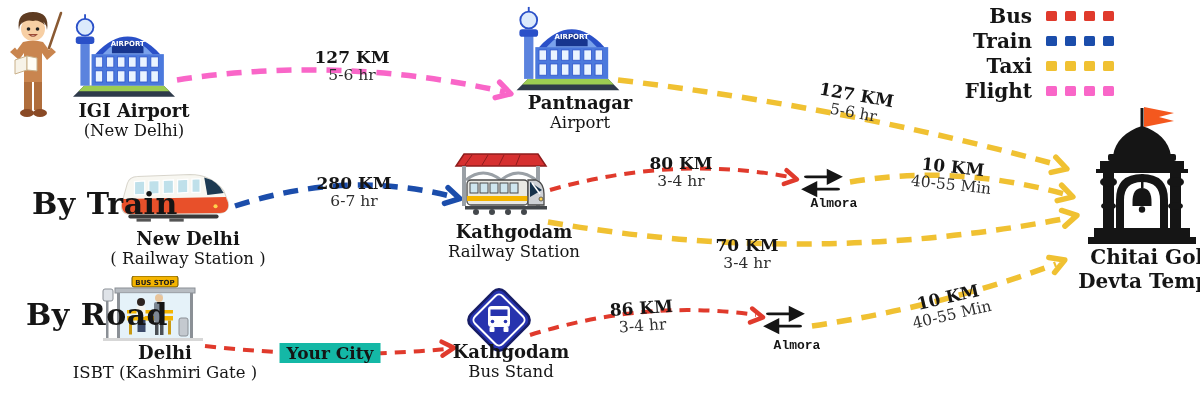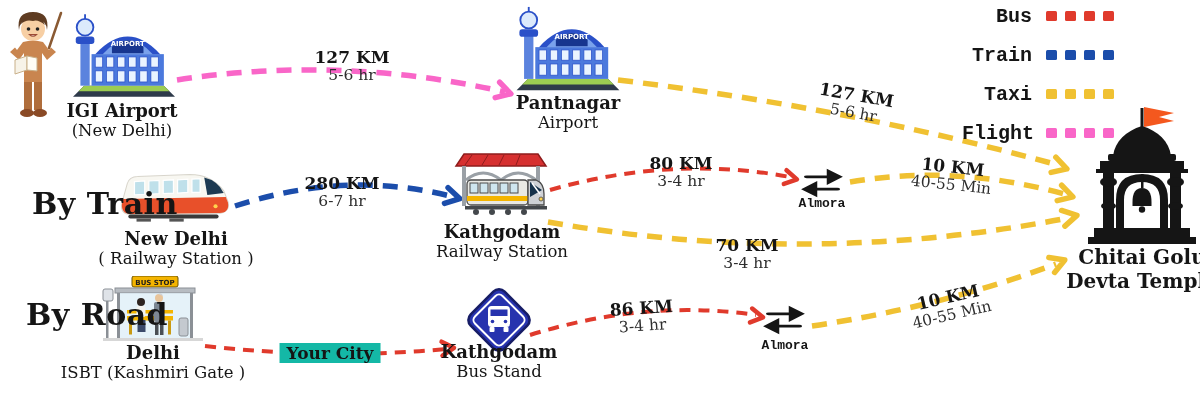--- a/index.html
+++ b/index.html
@@ -13,28 +13,28 @@
   .dash{fill:none;stroke-width:5.5;stroke-dasharray:15 10;stroke-linecap:butt;}
   .dash.thin{stroke-width:4;stroke-dasharray:11 8;}
   .head{fill:none;stroke-width:5.5;stroke-linecap:round;stroke-linejoin:round;}
   .head.thin{stroke-width:4.5;}
   
   .rlabel{position:absolute;text-align:center;line-height:1.12;white-space:nowrap;transform:translate(-50%,-50%);}
   .rlabel .d{font-weight:bold;font-size:17px;color:#151515;}
   .rlabel .t{font-size:15.5px;color:#2e2e2e;}
   .via{position:absolute;transform:translate(-50%,-50%);font-weight:bold;font-size:17px;background:#14b8a6;padding:0 7px;white-space:nowrap;}
   
-  .nlabel{position:absolute;text-align:center;transform:translateX(-50%);line-height:1.18;white-space:nowrap;}
+  .nlabel{position:absolute;text-align:center;transform:translateX(-50%);line-height:1.18;white-space:nowrap;margin-left:12px;}
   .nlabel .t1{font-weight:bold;font-size:18px;}
   .nlabel .t2{font-size:16.5px;}
   .nlabel.small .t1{font-size:13px;font-family:Liberation Mono, monospace;}
   .nlabel.big .t1,.nlabel.big .t2{font-size:20px;font-weight:bold;}
   .section{position:absolute;font-weight:bold;font-size:30px;letter-spacing:.5px;margin-left:16px;}
   
-  .legend{position:absolute;left:962px;top:5px;display:flex;flex-direction:column;gap:17px;font-family:Liberation Mono, monospace;}
+  .legend{position:absolute;left:962px;top:5px;display:flex;flex-direction:column;gap:3px;}
   .lrow{display:flex;align-items:center;height:22px;}
   .lrow .ltext{width:70px;text-align:right;font-weight:bold;font-size:20px;margin-right:14px;}
   .lrow .dashes{display:flex;gap:8px;align-items:center;}
   .lrow .sq{width:11px;height:10px;border-radius:1.5px;display:inline-block;}
 </style>
 </head>
 <body>
 
 <div class="canvas">
 
@@ -340,21 +340,21 @@
   </div>
 
   <div class="rlabel" style="left:352px;top:66px">
     <div class="d">127 KM</div>
     <div class="t">5-6 hr</div>
   </div>
   <div class="rlabel" style="left:855px;top:104px;transform:translate(-50%,-50%) rotate(10deg)">
     <div class="d">127 KM</div>
     <div class="t">5-6 hr</div>
   </div>
-  <div class="rlabel" style="left:342px;top:192px">
+  <div class="rlabel" style="left:354px;top:192px">
     <div class="d">280 KM</div>
     <div class="t">6-7 hr</div>
   </div>
   <div class="rlabel" style="left:681px;top:172px">
     <div class="d">80 KM</div>
     <div class="t">3-4 hr</div>
   </div>
   <div class="rlabel" style="left:952px;top:176px;transform:translate(-50%,-50%) rotate(6deg)">
     <div class="d">10 KM</div>
     <div class="t">40-55 Min</div>

